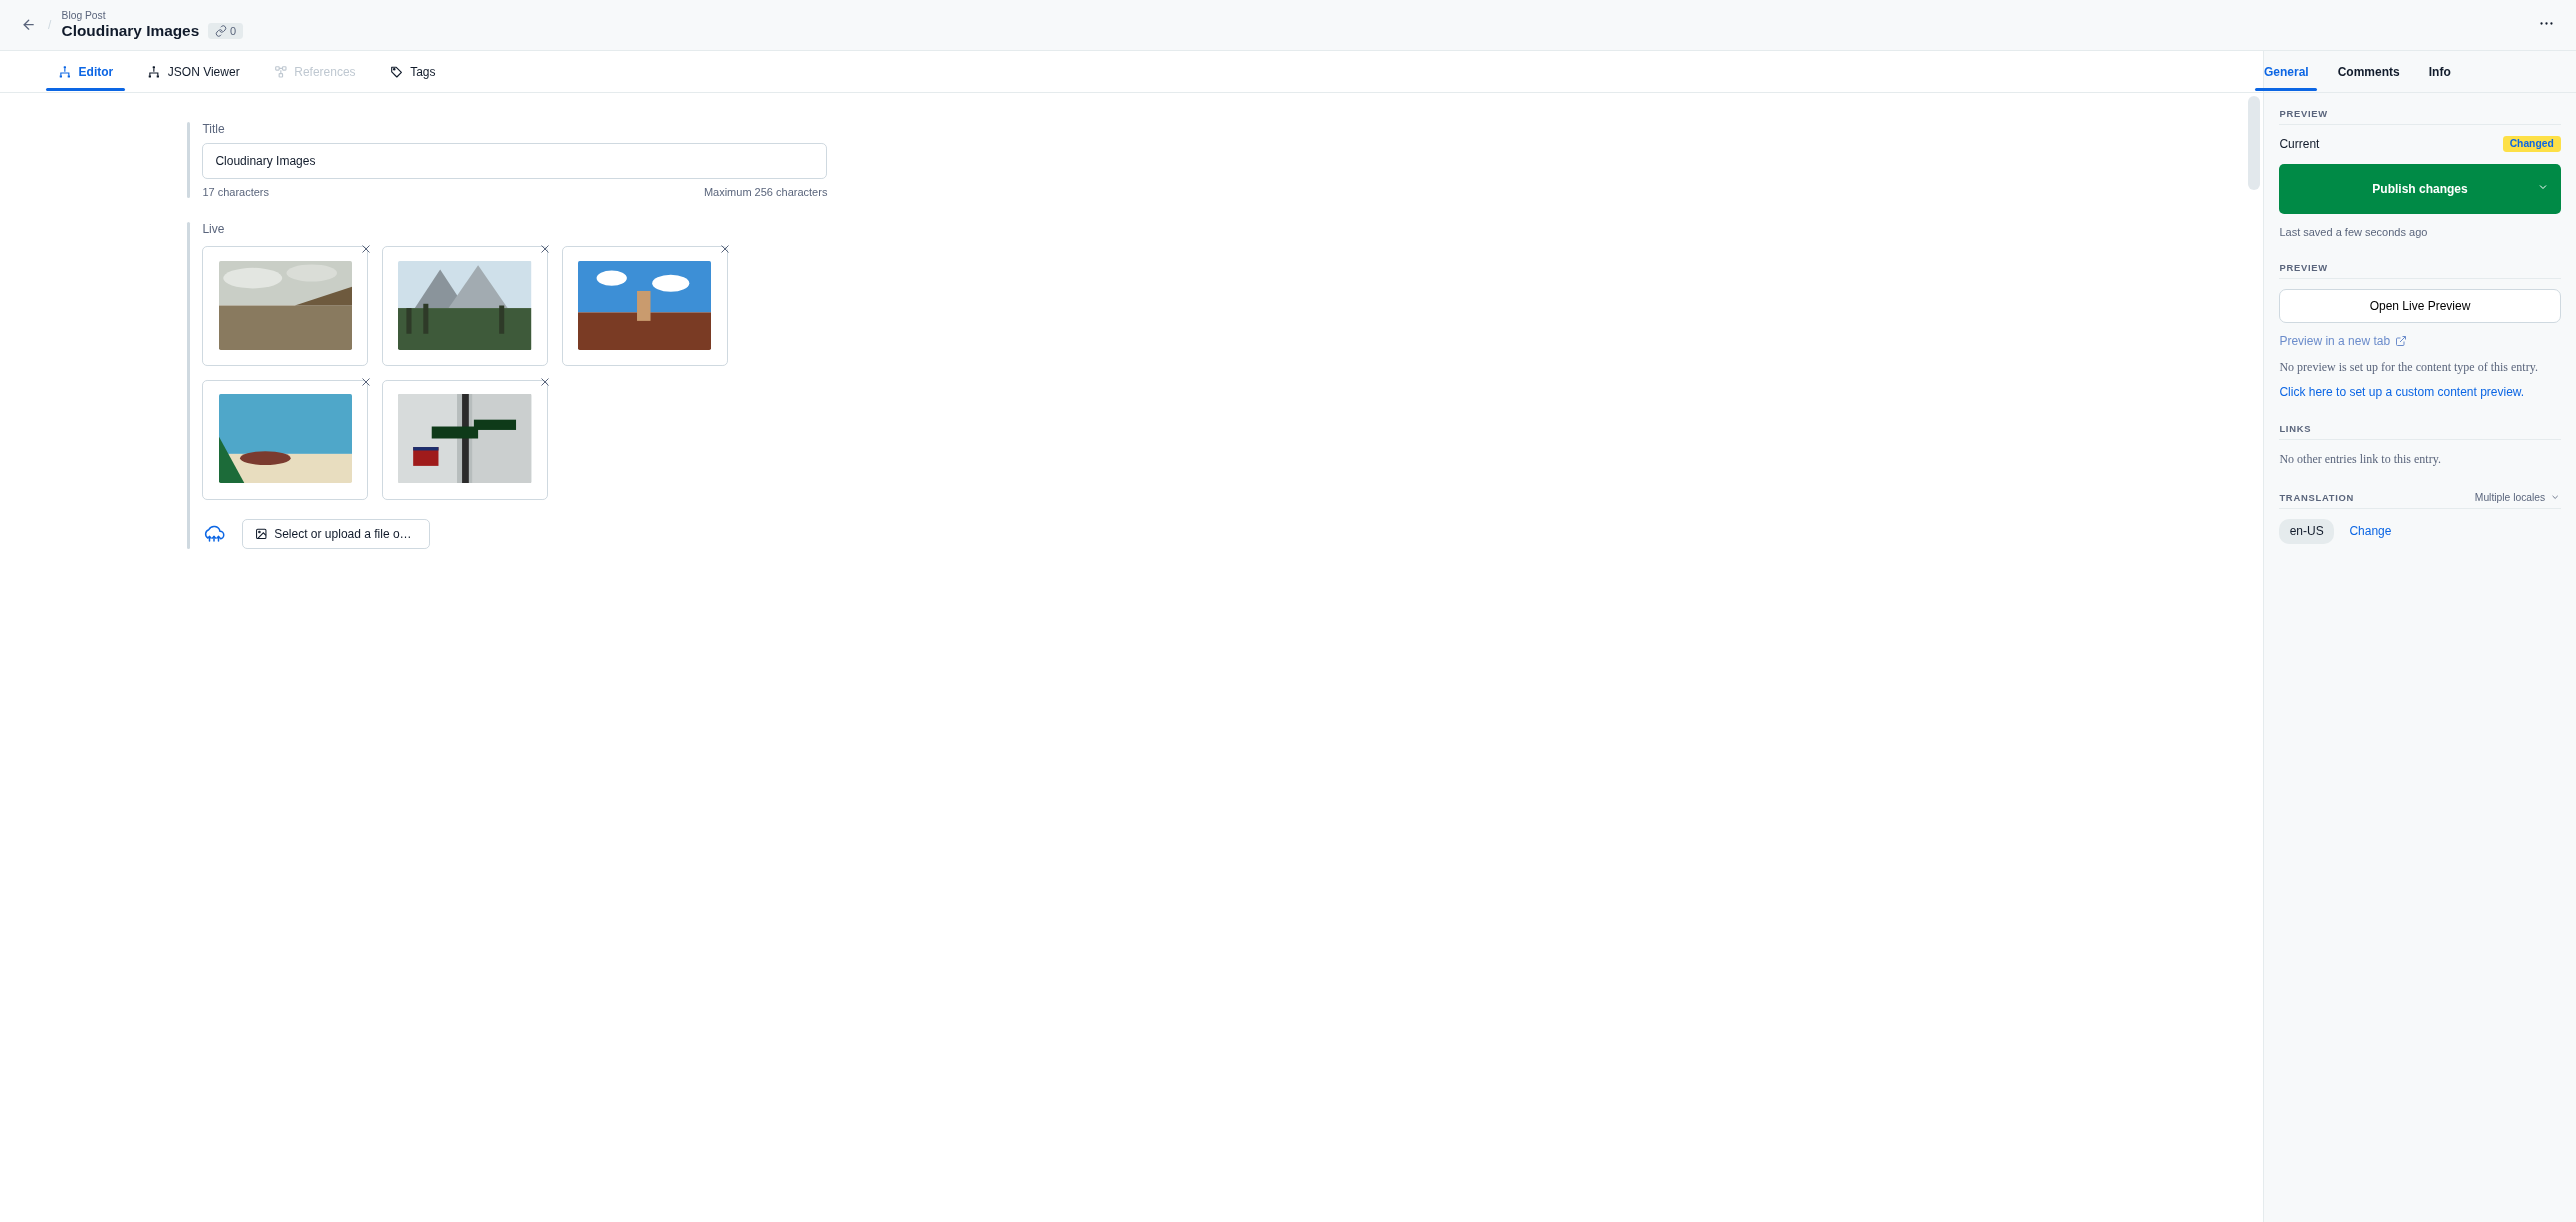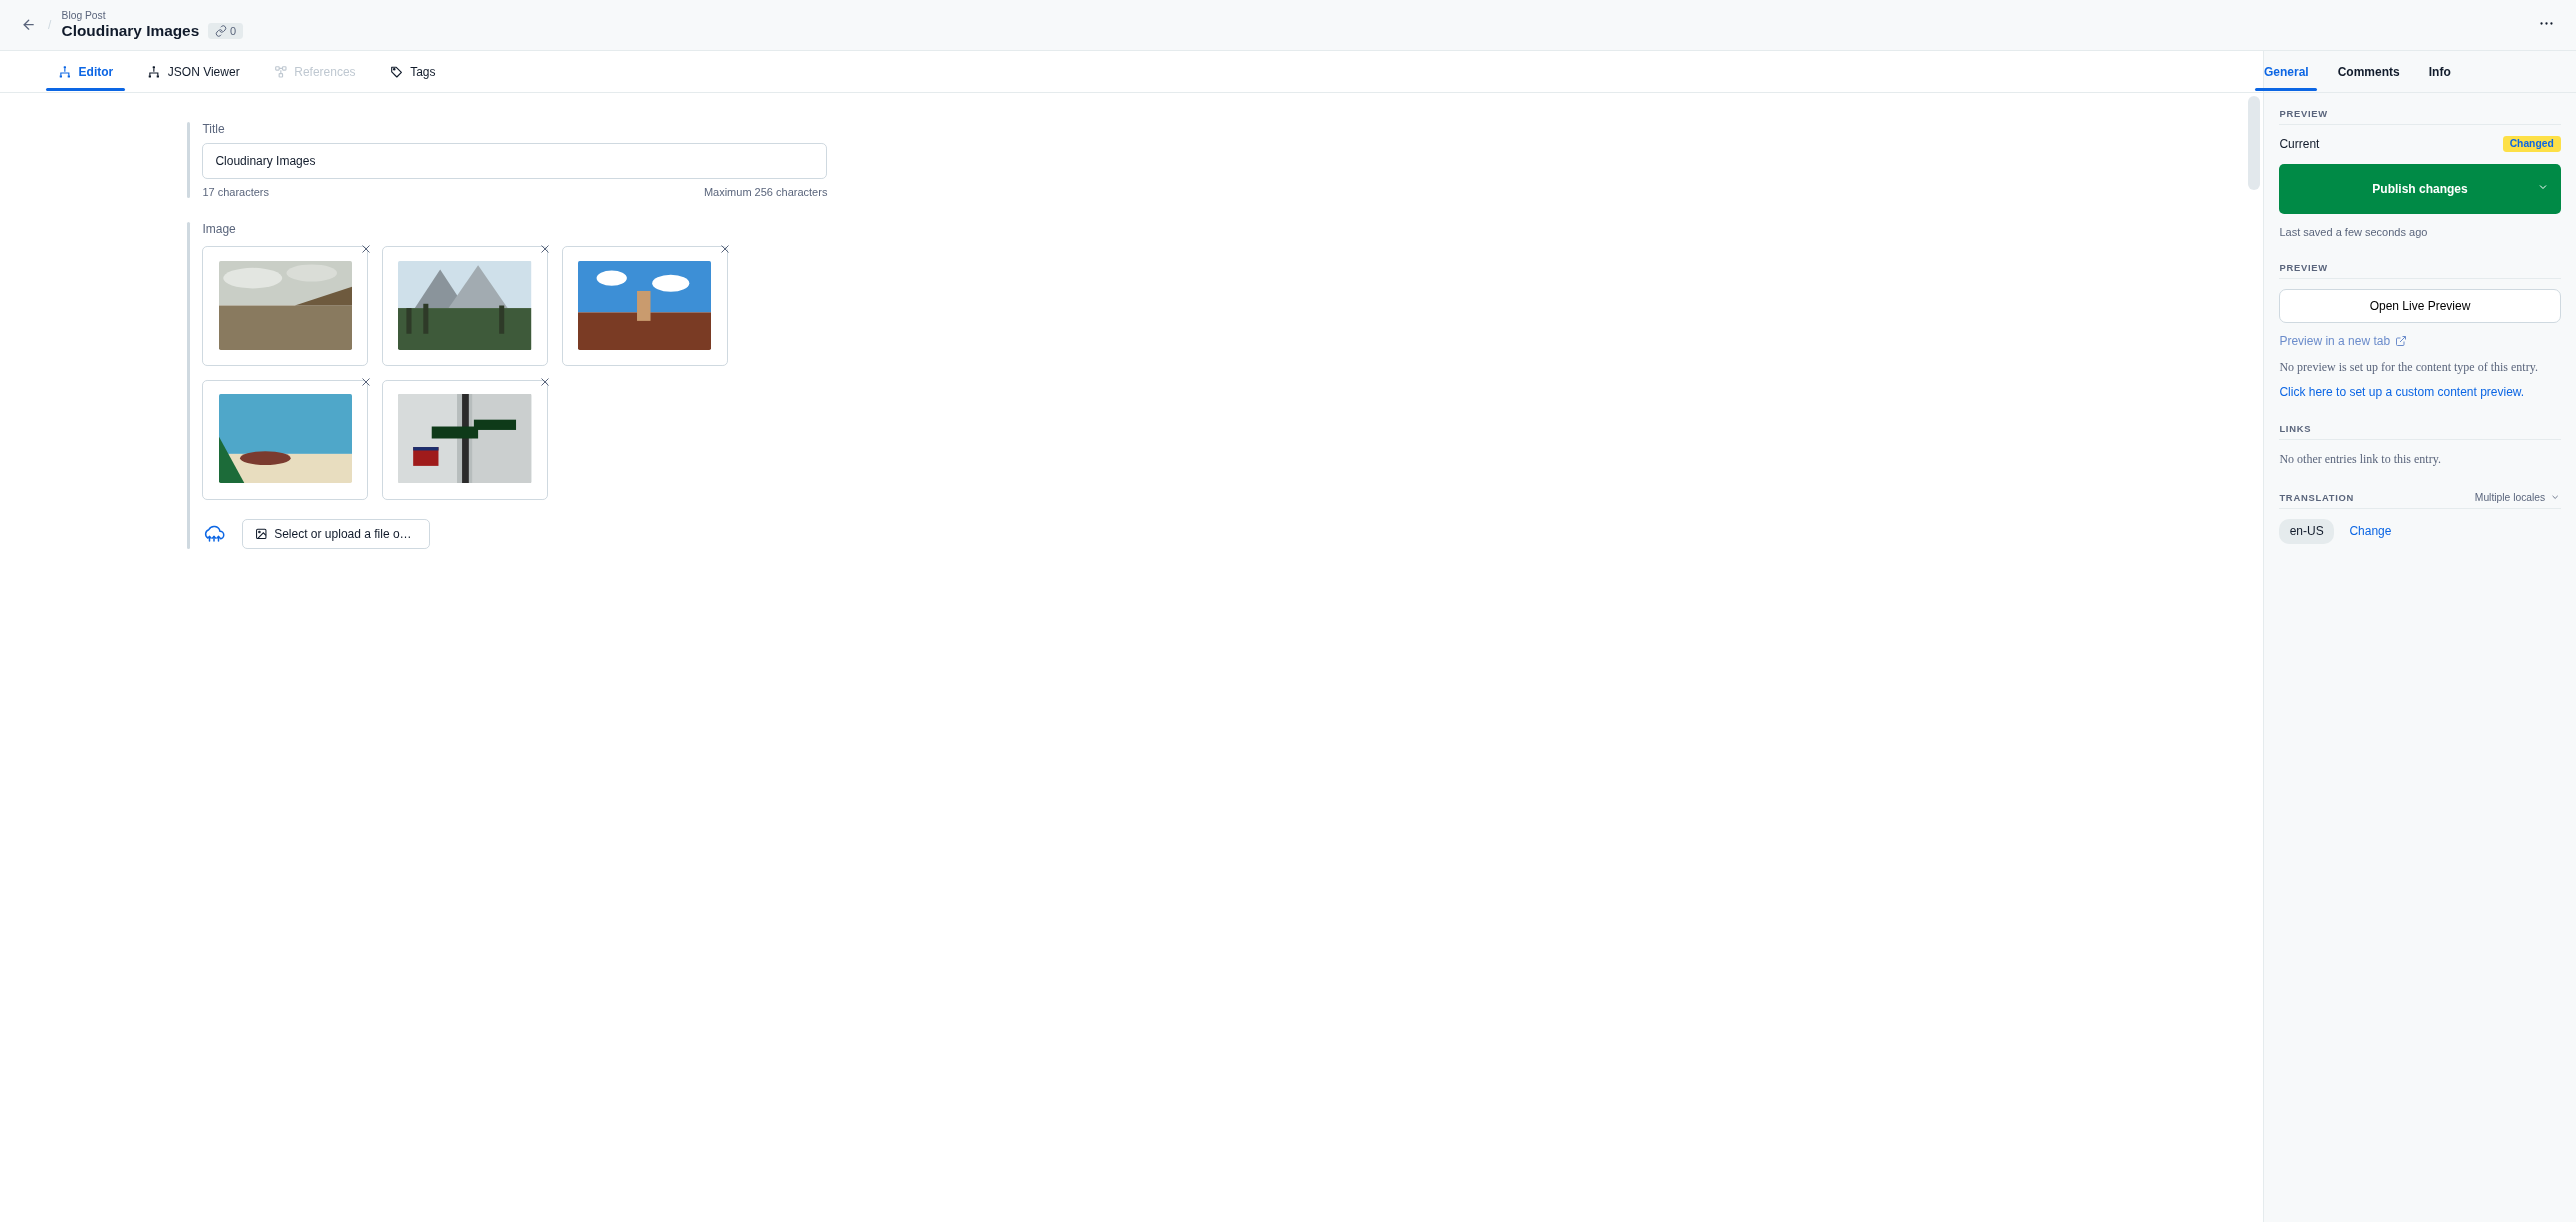--- a/index.html
+++ b/index.html
@@ -247,21 +247,21 @@
       <div class="fieldblock">
         <div class="fieldlabel">Title</div>
         <input class="textinput" type="text" value="Cloudinary Images" style="">
         <div class="helper">
           <span>17 characters</span>
           <span>Maximum 256 characters</span>
         </div>
       </div>
 
       <div class="fieldblock">
-        <div class="fieldlabel">Image</div>
+        <div class="fieldlabel">Live</div>
 
         <div class="imggrid">
 
           <div class="thumb">
             <div class="x">
               <svg width="12" height="12" viewBox="0 0 24 24" stroke="currentColor" stroke-width="2">
                   <line x1="5" y1="5" x2="19" y2="19"></line>
                   <line x1="19" y1="5" x2="5" y2="19"></line>
                 </svg>
             </div>

